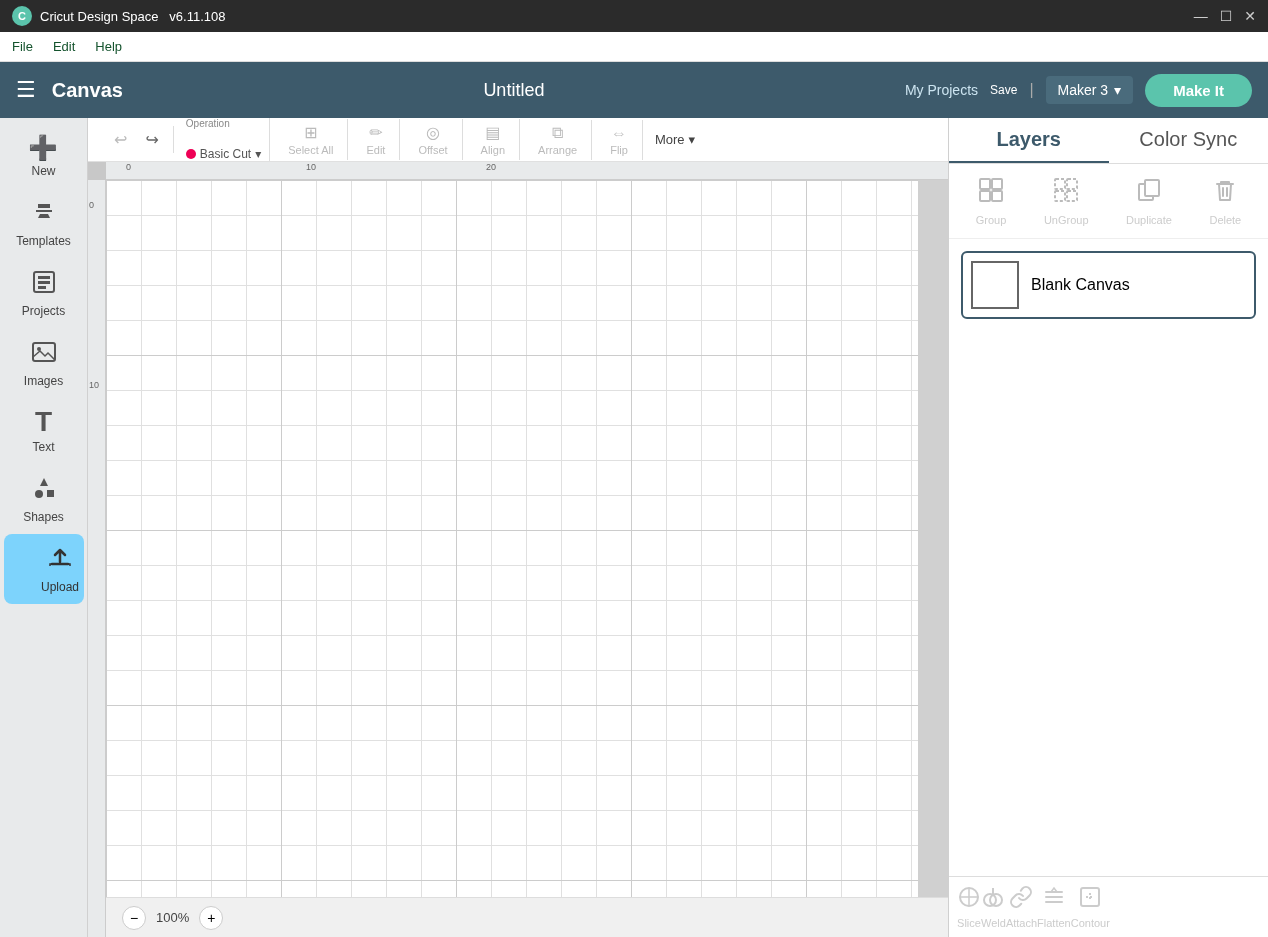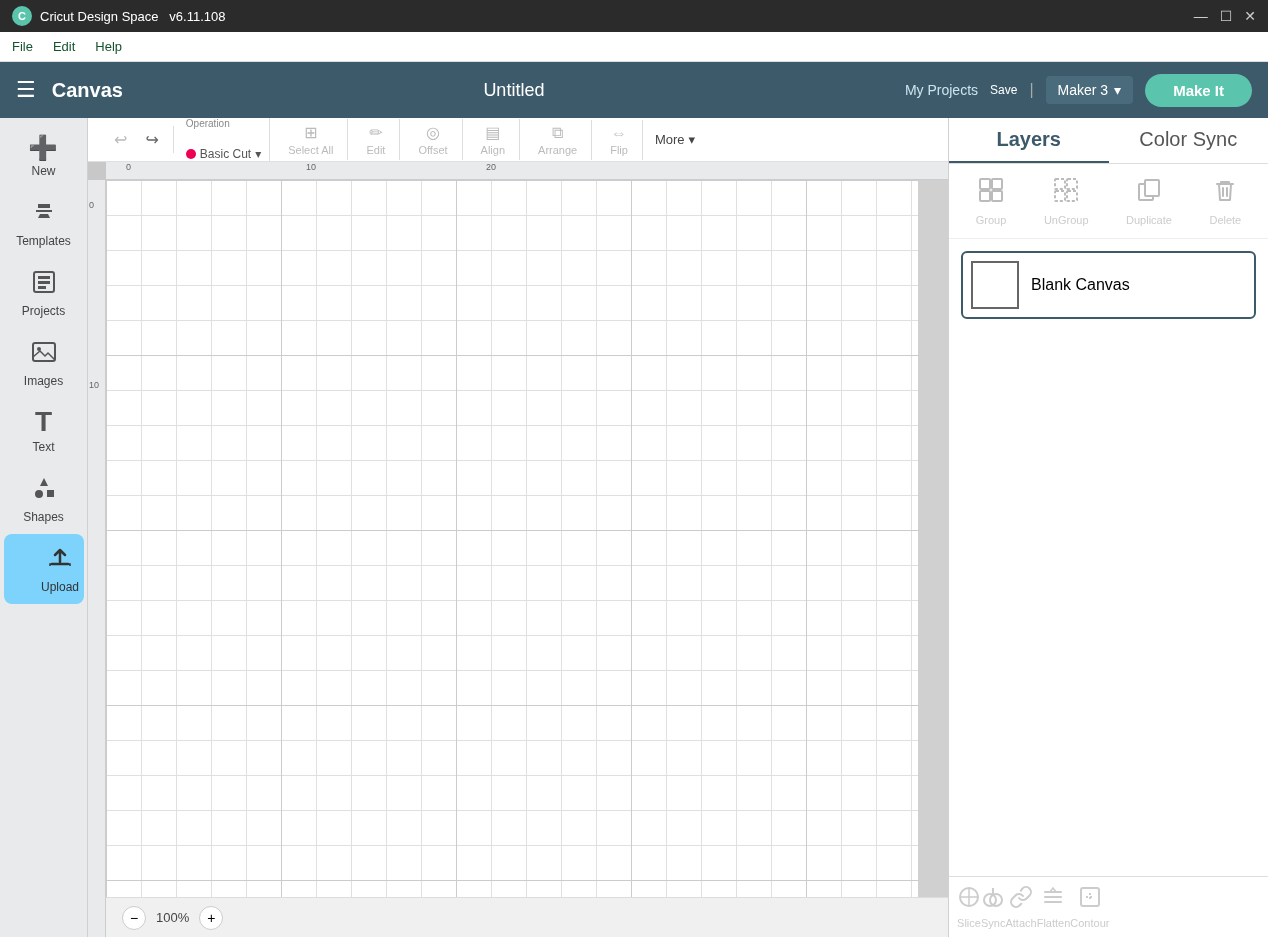--- a/index.html
+++ b/index.html
@@ -433,21 +433,21 @@
         <span>Slice</span>
       </div>
       <div class="bottom-tool disabled">
         <span class="b-icon">
           <svg width="24" height="24" viewBox="0 0 24 24" fill="none">
             <circle cx="9" cy="15" r="6" stroke="#ccc" stroke-width="2" fill="none"></circle>
             <circle cx="15" cy="15" r="6" stroke="#ccc" stroke-width="2" fill="none"></circle>
             <path d="M12 3v6" stroke="#ccc" stroke-width="2"></path>
           </svg>
         </span>
-        <span>Sync</span>
+        <span>Weld</span>
       </div>
       <div class="bottom-tool disabled">
         <span class="b-icon">
           <svg width="24" height="24" viewBox="0 0 24 24" fill="none">
             <path d="M10 13a5 5 0 0 0 7.54.54l3-3a5 5 0 0 0-7.07-7.07L11.75 5.8" stroke="#ccc" stroke-width="2" stroke-linecap="round"></path>
             <path d="M14 11a5 5 0 0 0-7.54-.54l-3 3a5 5 0 0 0 7.07 7.07l1.71-1.71" stroke="#ccc" stroke-width="2" stroke-linecap="round"></path>
           </svg>
         </span>
         <span>Attach</span>
       </div>

